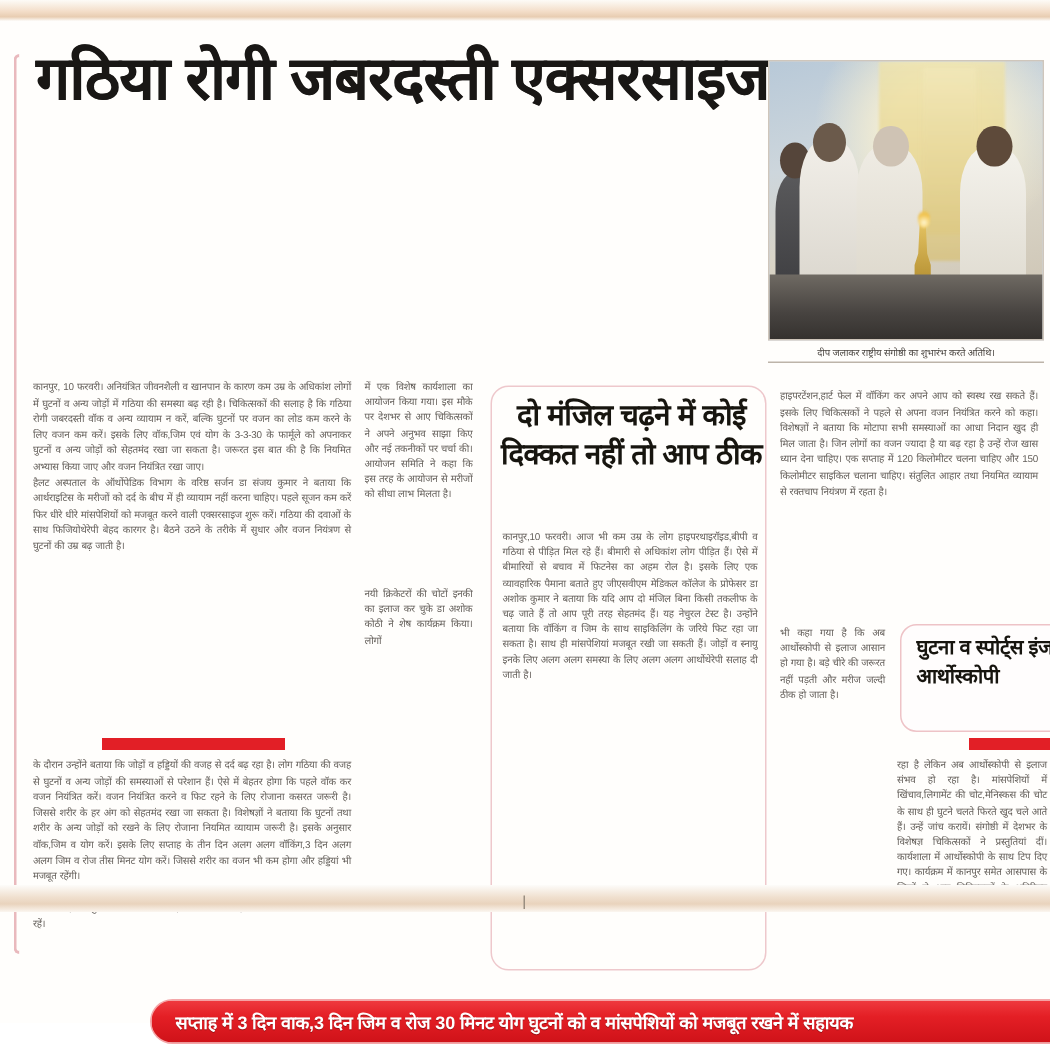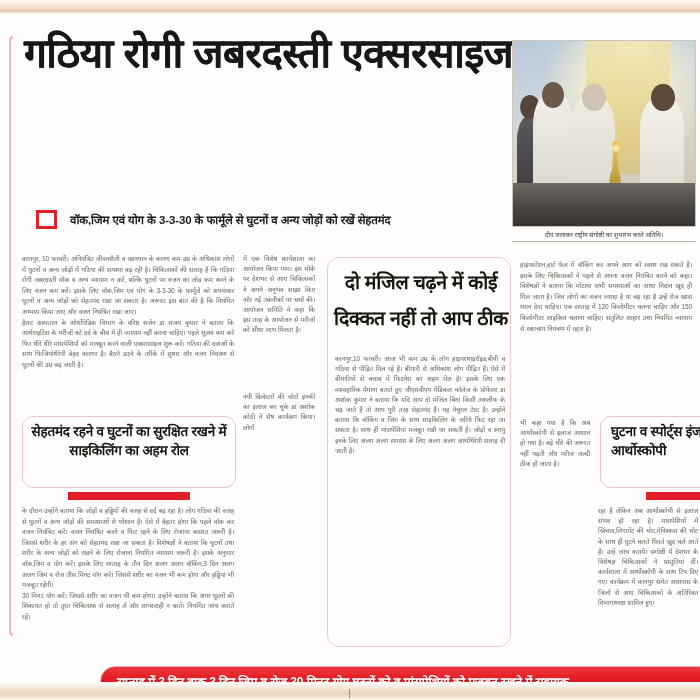--- a/index.html
+++ b/index.html
@@ -10,21 +10,21 @@
   body {
     width: 700px;
     height: 700px;
     overflow: hidden;
     font-family: "Liberation Serif", "DejaVu Serif", serif;
   }
 
   #page {
     position: relative;
     width: 700px;
-    height: 700px;
+    height: 608px;
     background: #fdfcfa;
     box-sizing: border-box;
     text-decoration: underline;
   }
 
   
   .scan-edge-top {
     position: absolute;
     left: 0; top: 0;
     width: 700px; height: 14px;
@@ -245,21 +245,21 @@
     box-sizing: border-box;
     background: transparent;
   }
   .mid-title {
     position: absolute;
     left: 333px; top: 250px;
     width: 176px;
     font-family: "Liberation Sans", "DejaVu Sans", sans-serif;
     font-weight: bold;
     font-size: 19.5px;
-    line-height: 36px;
+    line-height: 26px;
     color: #17150f;
     text-align: center;
     letter-spacing: -0.3px;
   }
 
   
   .callout {
     position: absolute;
     border: 1.4px solid #eec3c7;
     border-radius: 11px;
@@ -330,24 +330,20 @@
   <div class="scan-edge-top"></div>
 
   <div class="sheet">
 
     <div class="left-rule"></div>
 
     <div class="headline-wrap">
       <div class="headline l1">गठिया रोगी जबरदस्ती एक्सरसाइज</div>
     </div>
 
-    <div class="subhead-row">
-      <div class="red-square"></div>
-      <div class="subhead">वॉक,जिम एवं योग के 3-3-30 के फार्मूले से घुटनों व अन्य जोड़ों को रखें सेहतमंद</div>
-    </div>
 
     <div class="photo-block">
       <div class="photo-frame">
         <div class="ph-sky"></div>
         <div class="ph-banner"></div>
         <div class="ph-banner2"></div>
 
         <div class="person" style="left:2%;width:17%;height:46%;background:linear-gradient(180deg,#5a5a5c,#3c3c3f);"></div>
         <div class="p-head" style="left:4%;bottom:58%;width:11%;height:13%;background:#55453a;"></div>
 
@@ -374,23 +370,20 @@
       <div class="coltext">हैलट अस्पताल के ऑर्थोपेडिक विभाग के वरिष्ठ सर्जन डा संजय कुमार ने बताया कि आर्थराइटिस के मरीजों को दर्द के बीच में ही व्यायाम नहीं करना चाहिए। पहले सूजन कम करें फिर धीरे धीरे मांसपेशियों को मजबूत करने वाली एक्सरसाइज शुरू करें। गठिया की दवाओं के साथ फिजियोथेरेपी बेहद कारगर है। बैठने उठने के तरीके में सुधार और वजन नियंत्रण से घुटनों की उम्र बढ़ जाती है।</div>
     </div>
 
     <div class="col-narrow-top">
       <div class="coltext dense">में एक विशेष कार्यशाला का आयोजन किया गया। इस मौके पर देशभर से आए चिकित्सकों ने अपने अनुभव साझा किए और नई तकनीकों पर चर्चा की। आयोजन समिति ने कहा कि इस तरह के आयोजन से मरीजों को सीधा लाभ मिलता है।</div>
     </div>
     <div class="col-narrow">
       <div class="coltext dense">नयी क्रिकेटरों की चोटों इनकी का इलाज कर चुके डा अशोक कोठी ने शेष कार्यक्रम किया। लोगों</div>
     </div>
 
-    <div class="callout" id="callout-left">
-      <div class="callout-text">सेहतमंद रहने व घुटनों का सुरक्षित रखने में साइकिलिंग का अहम रोल</div>
-    </div>
     <div class="callout-bar" id="bar-left"></div>
 
     <div class="col-left-lower">
       <div class="coltext">के दौरान उन्होंने बताया कि जोड़ों व हड्डियों की वजह से दर्द बढ़ रहा है। लोग गठिया की वजह से घुटनों व अन्य जोड़ों की समस्याओं से परेशान हैं। ऐसे में बेहतर होगा कि पहले वॉक कर वजन नियंत्रित करें। वजन नियंत्रित करने व फिट रहने के लिए रोजाना कसरत जरूरी है। जिससे शरीर के हर अंग को सेहतमंद रखा जा सकता है। विशेषज्ञों ने बताया कि घुटनों तथा शरीर के अन्य जोड़ों को रखने के लिए रोजाना नियमित व्यायाम जरूरी है। इसके अनुसार वॉक,जिम व योग करें। इसके लिए सप्ताह के तीन दिन अलग अलग वॉकिंग,3 दिन अलग अलग जिम व रोज तीस मिनट योग करें। जिससे शरीर का वजन भी कम होगा और हड्डियां भी मजबूत रहेंगी।</div>
       <div class="coltext">30 मिनट योग करें। जिससे शरीर का वजन भी कम होगा। उन्होंने बताया कि अगर घुटनों की शिकायत हो तो तुरंत चिकित्सक से सलाह लें और लापरवाही न बरतें। नियमित जांच कराते रहें।</div>
     </div>
 
     <div class="mid-box"></div>
     <div class="mid-title">दो मंजिल चढ़ने में कोई दिक्कत नहीं तो आप ठीक</div>
     <div class="col-mid">

